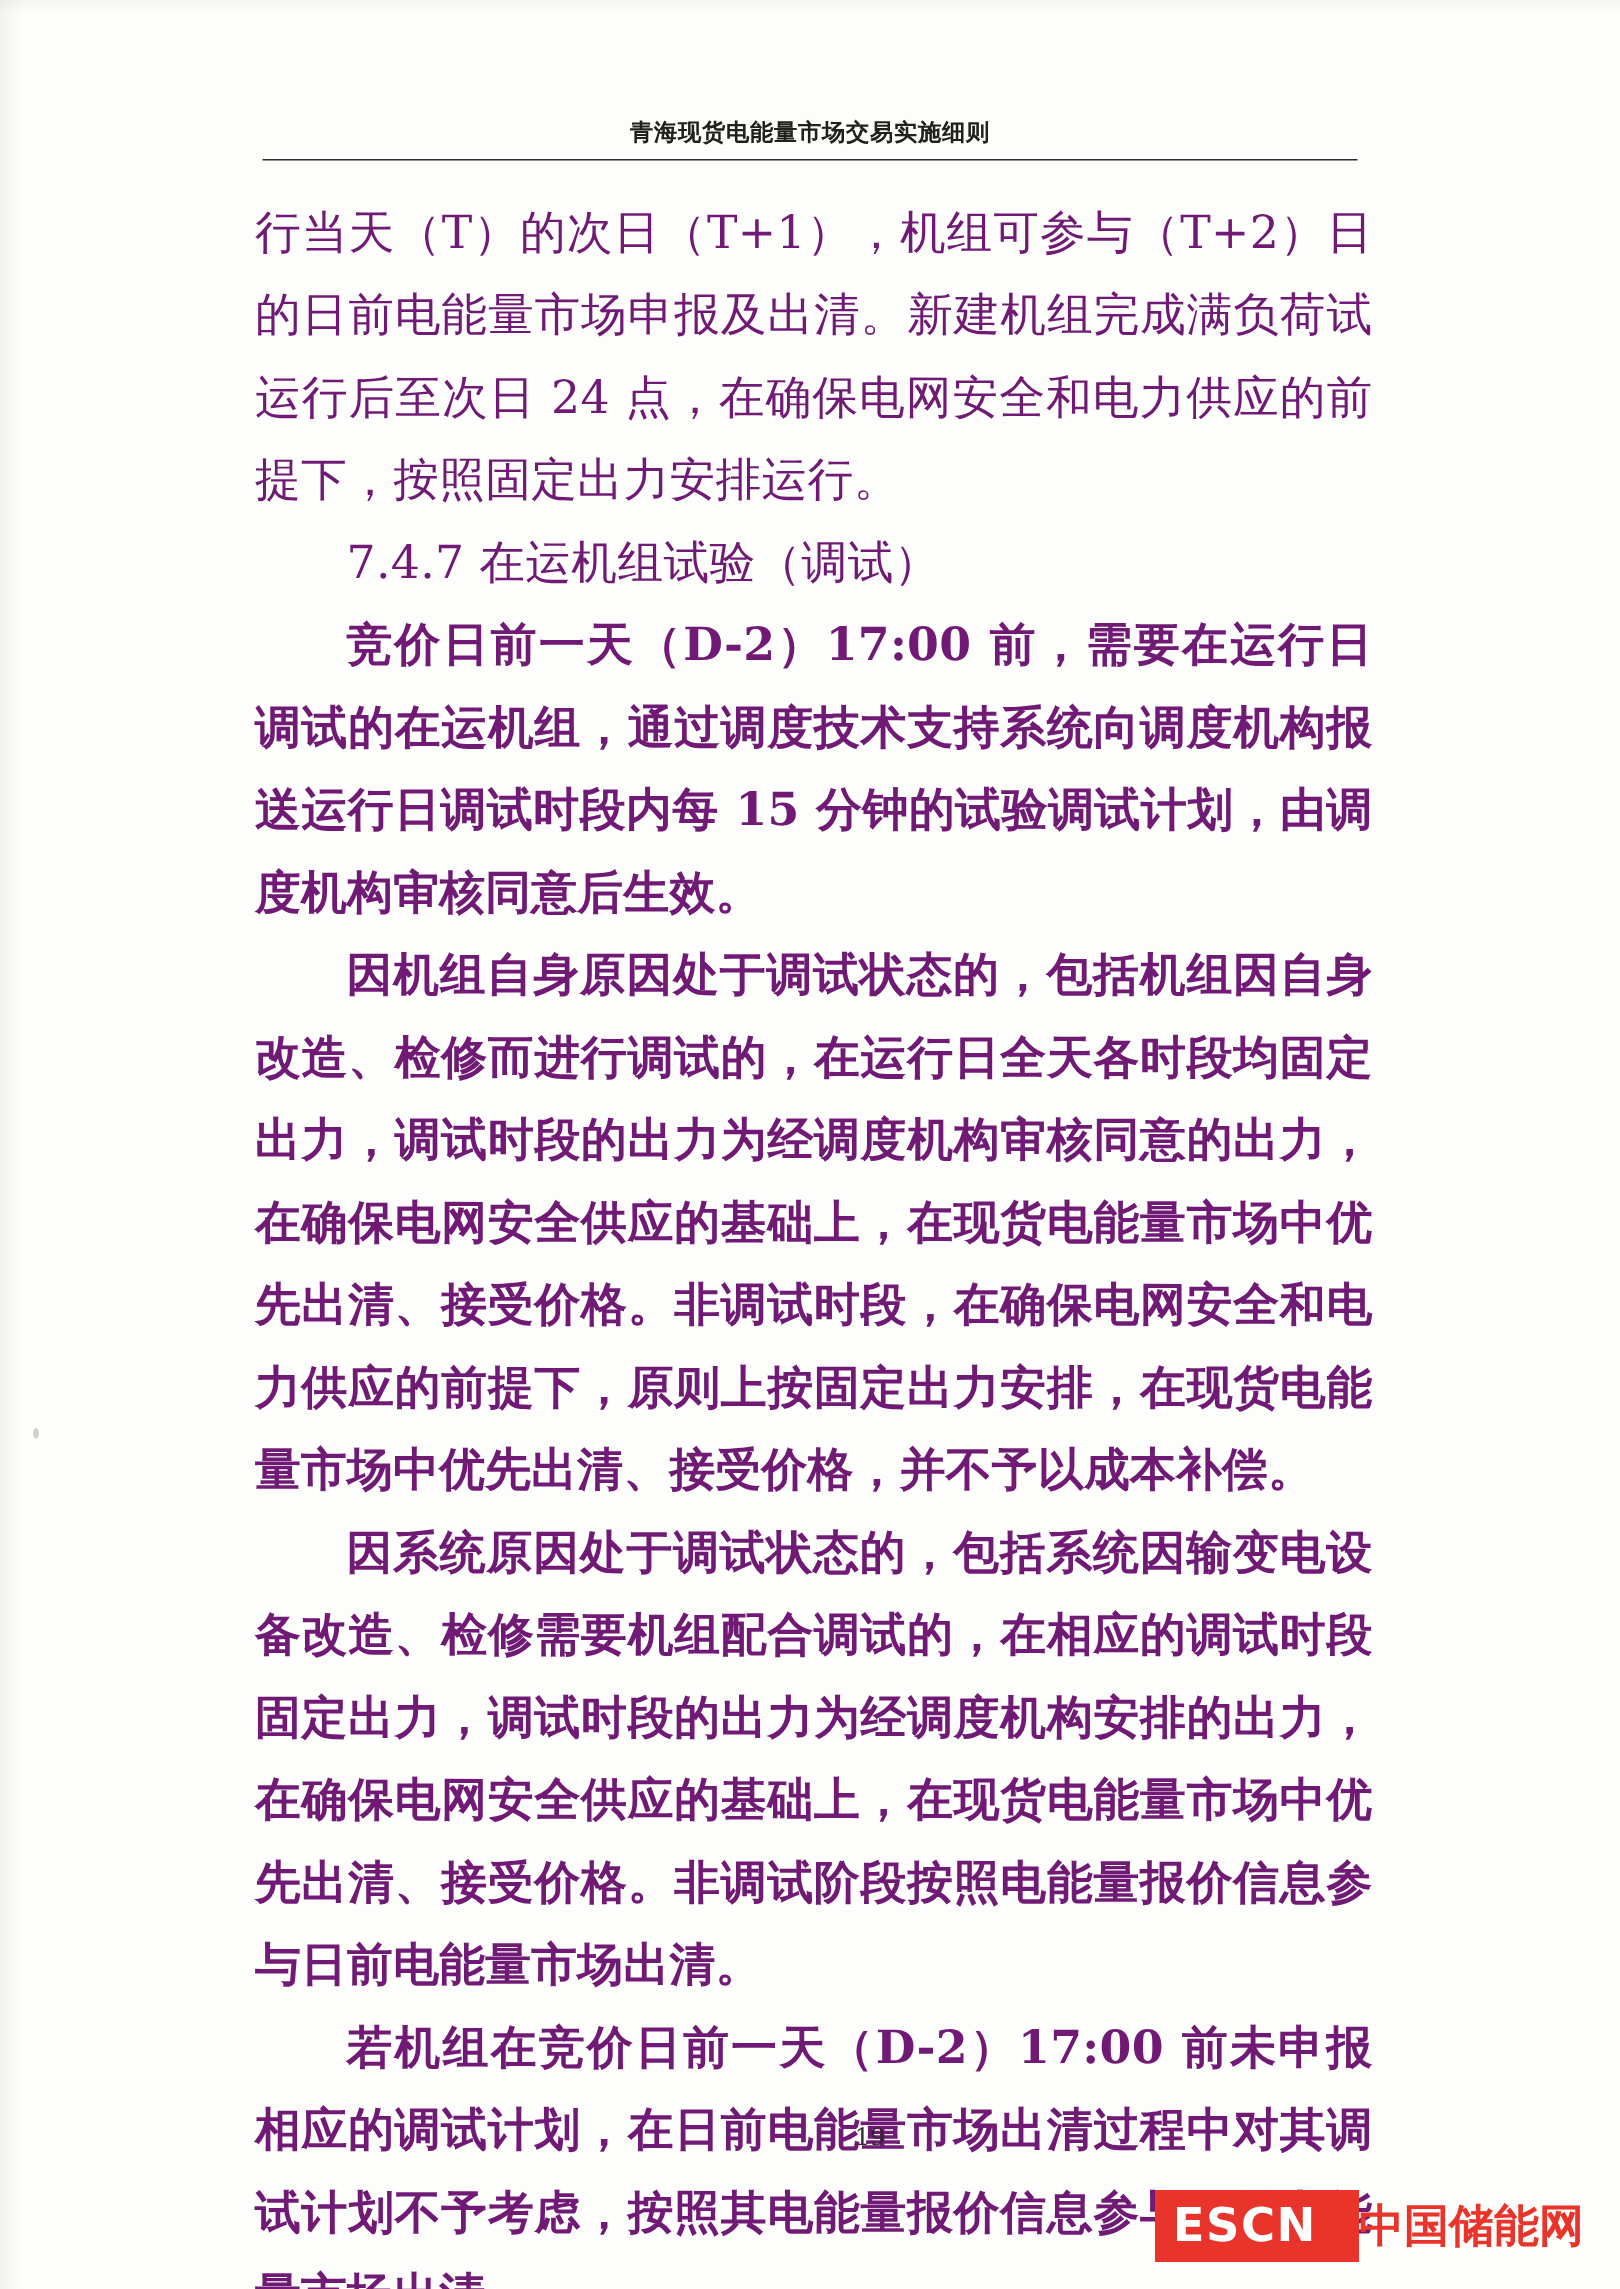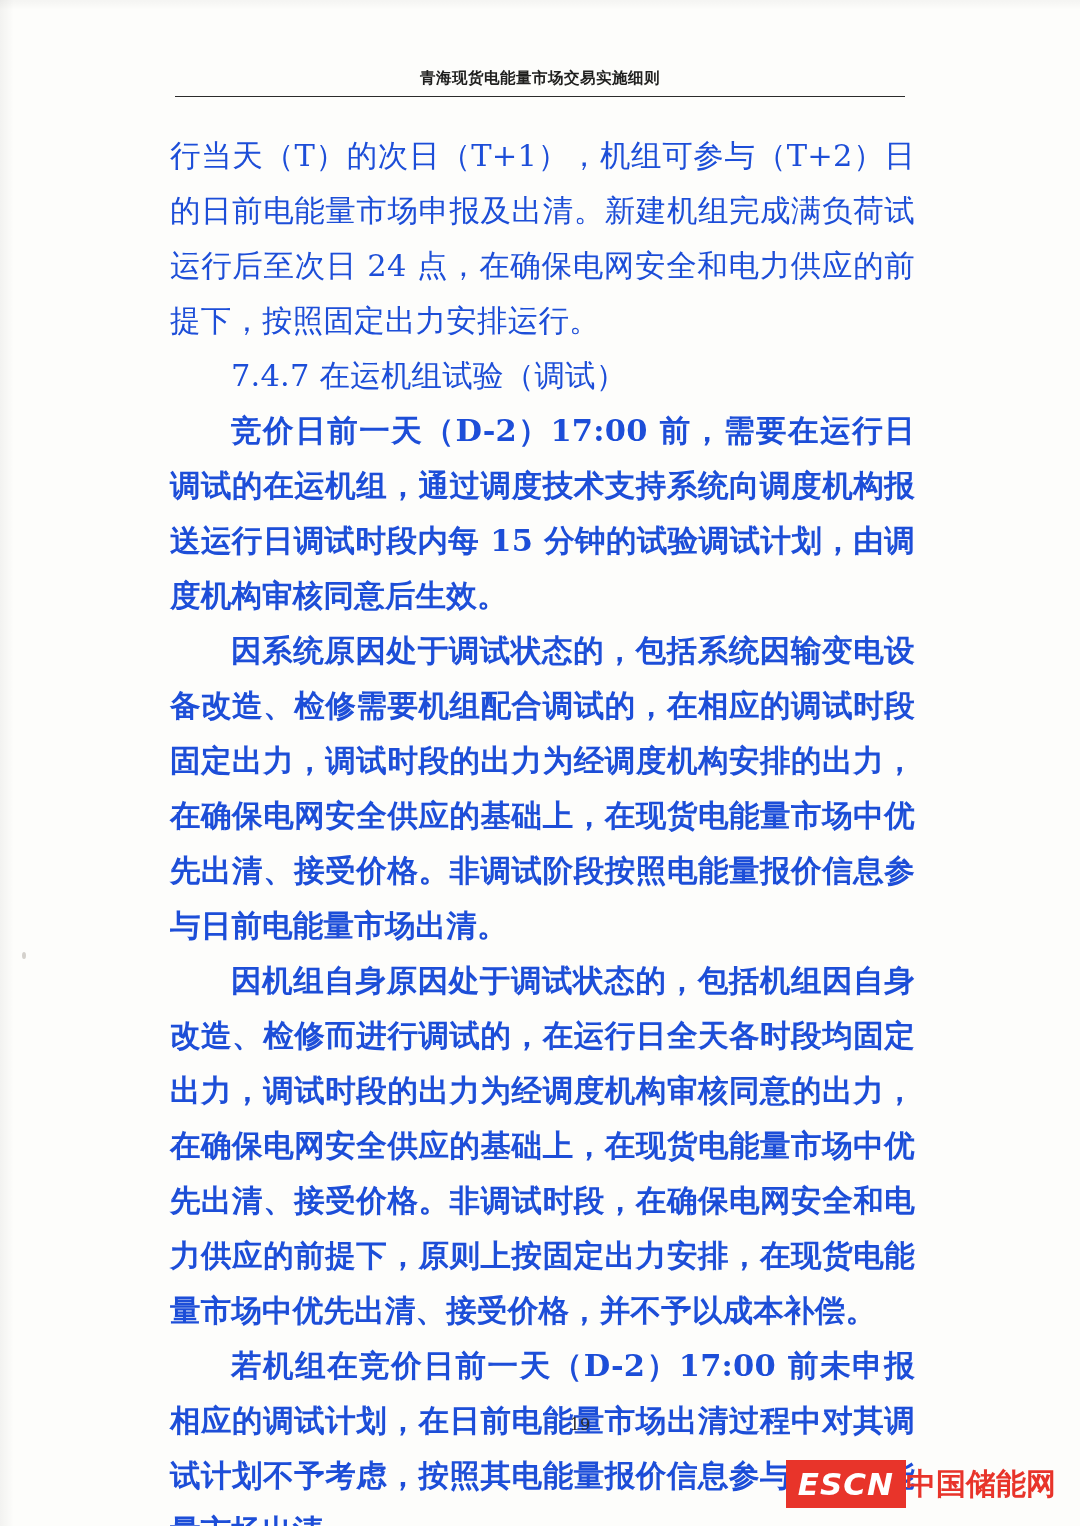--- a/index.html
+++ b/index.html
@@ -14,21 +14,21 @@
     background: #fdfdfb;
     overflow: hidden;
     font-family: "DejaVu Serif", "Liberation Serif", serif;
     color: #1a1a1a;
   }
 
   
   .header {
     position: absolute;
     left: 175px;
-    top: 68px;
+    top: 78px;
     width: 730px;
     text-align: center;
   }
   .header-title {
     font-family: "DejaVu Sans", "Liberation Sans", sans-serif;
     font-size: 15.5px;
     letter-spacing: 0.5px;
     color: #20201f;
     font-weight: 600;
   }
@@ -45,21 +45,21 @@
     top: 128px;
     width: 745px;
   }
   p.para {
     margin: 0 0 0 0;
     font-size: 30.5px;
     line-height: 55px;
     text-align: justify;
     text-justify: inter-ideograph;
     letter-spacing: 0.2px;
-    color: #1d4ed8;
+    color: #701a75;
     font-family: "DejaVu Serif", "Liberation Serif", serif;
   }
   p.indent {
     text-indent: 61px;
     font-weight: bold;
   }
   p.heading {
     text-indent: 61px;
   }
 
@@ -85,24 +85,23 @@
     align-items: stretch;
     height: 48px;
     font-family: "DejaVu Sans", "Liberation Sans", sans-serif;
   }
   .logo-mark {
     background: #e8342a;
     color: #ffffff;
     font-size: 31px;
     font-weight: 700;
     letter-spacing: 1px;
-    padding: 2px 12px 2px 12px;
+    padding: 2px 28px 2px 12px;
     display: flex;
     align-items: center;
-    font-style: italic;
   }
   .logo-text {
     color: #e8342a;
     font-size: 30px;
     font-weight: 700;
     padding-left: 0;
     display: flex;
     align-items: center;
     letter-spacing: 0px;
   }
@@ -141,22 +140,22 @@
 
   <div class="header">
     <div class="header-title">青海现货电能量市场交易实施细则</div>
     <div class="header-rule"></div>
   </div>
 
   <div class="content">
     <p class="para">行当天（T）的次日（T+1），机组可参与（T+2）日的日前电能量市场申报及出清。新建机组完成满负荷试运行后至次日 24 点，在确保电网安全和电力供应的前提下，按照固定出力安排运行。</p>
     <p class="para heading">7.4.7 在运机组试验（调试）</p>
     <p class="para indent">竞价日前一天（D-2）17:00 前，需要在运行日调试的在运机组，通过调度技术支持系统向调度机构报送运行日调试时段内每 15 分钟的试验调试计划，由调度机构审核同意后生效。</p>
+    <p class="para indent">因机组自身原因处于调试状态的，包括机组因自身改造、检修而进行调试的，在运行日全天各时段均固定出力，调试时段的出力为经调度机构审核同意的出力，在确保电网安全供应的基础上，在现货电能量市场中优先出清、接受价格。非调试时段，在确保电网安全和电力供应的前提下，原则上按固定出力安排，在现货电能量市场中优先出清、接受价格，并不予以成本补偿。</p>
     <p class="para indent">因系统原因处于调试状态的，包括系统因输变电设备改造、检修需要机组配合调试的，在相应的调试时段固定出力，调试时段的出力为经调度机构安排的出力，在确保电网安全供应的基础上，在现货电能量市场中优先出清、接受价格。非调试阶段按照电能量报价信息参与日前电能量市场出清。</p>
-    <p class="para indent">因机组自身原因处于调试状态的，包括机组因自身改造、检修而进行调试的，在运行日全天各时段均固定出力，调试时段的出力为经调度机构审核同意的出力，在确保电网安全供应的基础上，在现货电能量市场中优先出清、接受价格。非调试时段，在确保电网安全和电力供应的前提下，原则上按固定出力安排，在现货电能量市场中优先出清、接受价格，并不予以成本补偿。</p>
     <p class="para indent">若机组在竞价日前一天（D-2）17:00 前未申报相应的调试计划，在日前电能量市场出清过程中对其调试计划不予考虑，按照其电能量报价信息参与日前电能量市场出清。</p>
   </div>
 
   <div class="page-number">19</div>
 
   <div class="logo">
     <div class="logo-mark">ESCN</div>
     <div class="logo-text">中国储能网</div>
   </div>
 

